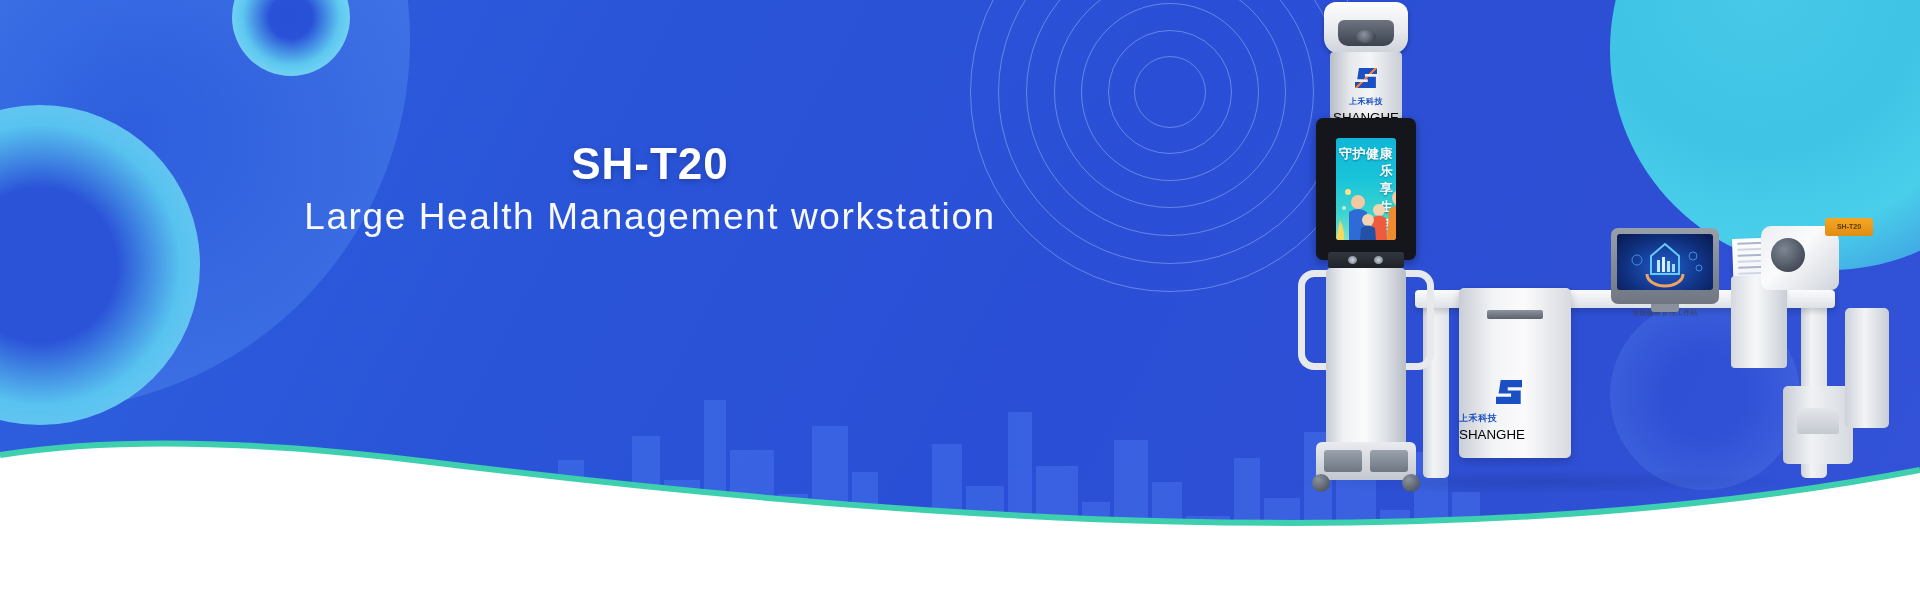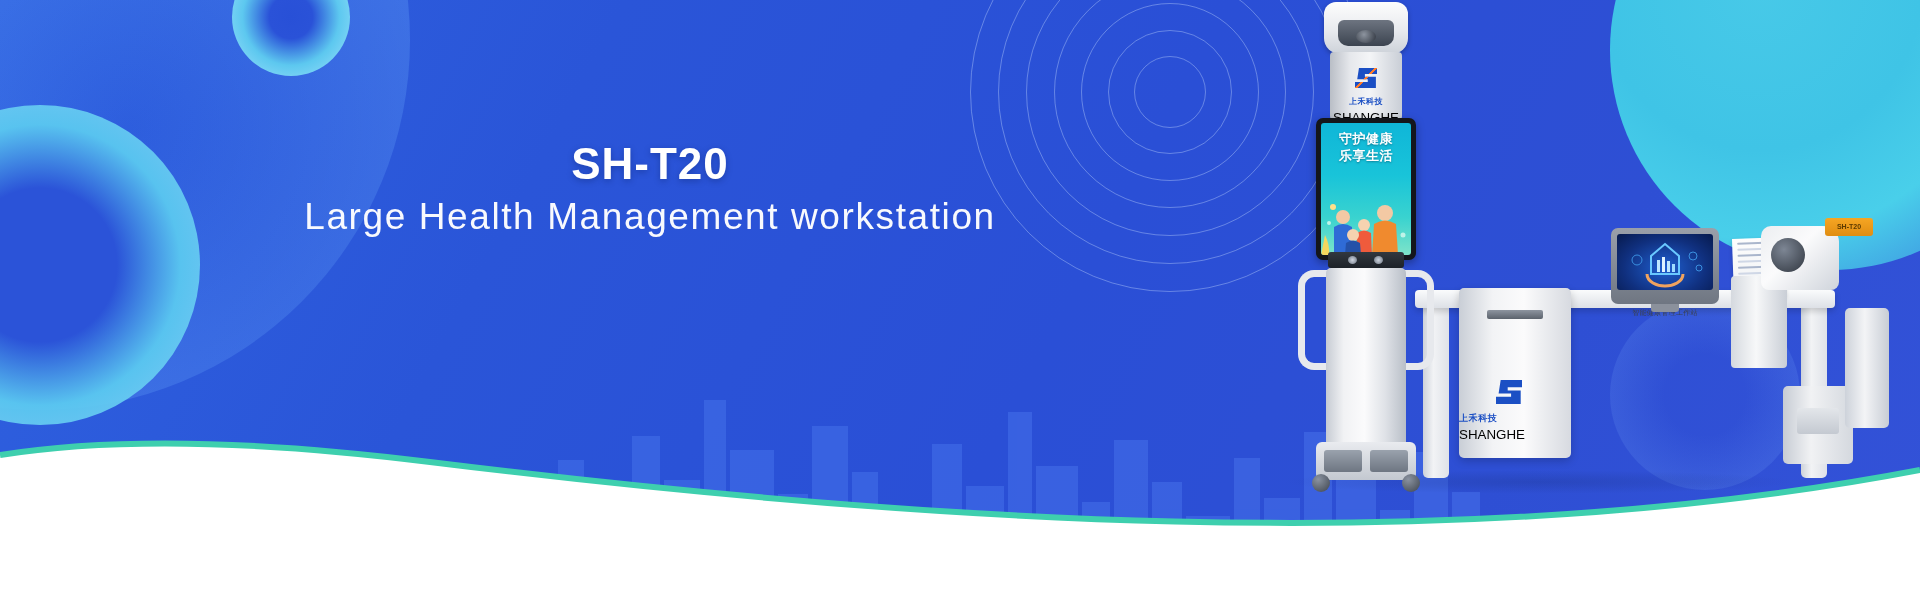--- a/index.html
+++ b/index.html
@@ -108,33 +108,33 @@
     background:
       linear-gradient(135deg,transparent 46%,#ff7a29 46%,#ff7a29 54%,transparent 54%),
       linear-gradient(180deg,#1b4fc4,#1b4fc4);
     -webkit-clip-path:polygon(18% 0,100% 0,100% 30%,45% 30%,45% 44%,95% 44%,95% 100%,0 100%,0 70%,58% 70%,58% 56%,10% 56%);
     clip-path:polygon(18% 0,100% 0,100% 30%,45% 30%,45% 44%,95% 44%,95% 100%,0 100%,0 70%,58% 70%,58% 56%,10% 56%);
   }
   .kiosk-logo .txt{font-size:8px;color:#1b4fc4;font-weight:bold;letter-spacing:.5px;line-height:1.2;}
 
   .kiosk-screen{
     position:absolute;left:6px;top:116px;width:100px;height:142px;
-    background:#14161b;border-radius:7px;padding:5px;box-sizing:border-box;
+    background:#14161b;border-radius:7px;padding:20px;box-sizing:border-box;
     box-shadow:0 3px 8px rgba(0,0,0,.35);
   }
   .kiosk-screen .inner{
     position:relative;width:100%;height:100%;border-radius:3px;overflow:hidden;
     background:linear-gradient(180deg,#0fb6d8 0%,#19c4d9 40%,#3ad3cf 72%,#7ee3c9 100%);
   }
   .kiosk-screen .line1,.kiosk-screen .line2{
     position:absolute;left:0;right:0;text-align:center;color:#fff;font-weight:bold;
     font-size:13px;letter-spacing:.5px;text-shadow:0 1px 2px rgba(0,60,80,.5);
   }
   .kiosk-screen .line1{top:7px;}
-  .kiosk-screen .line2{top:24px;}
+  .kiosk-screen .line2{top:24px;margin-left:41px;}
   .fam{position:absolute;left:0;right:0;bottom:0;height:64px;}
   .kiosk-sensor{
     position:absolute;left:18px;top:250px;width:76px;height:16px;
     background:linear-gradient(180deg,#32383f,#1d2228);border-radius:3px;
   }
   .kiosk-sensor i{
     position:absolute;top:4px;width:9px;height:8px;border-radius:50%;
     background:radial-gradient(circle,#cfd6e0,#6a7380);
   }
   .kiosk-sensor i:nth-child(1){left:20px;}

